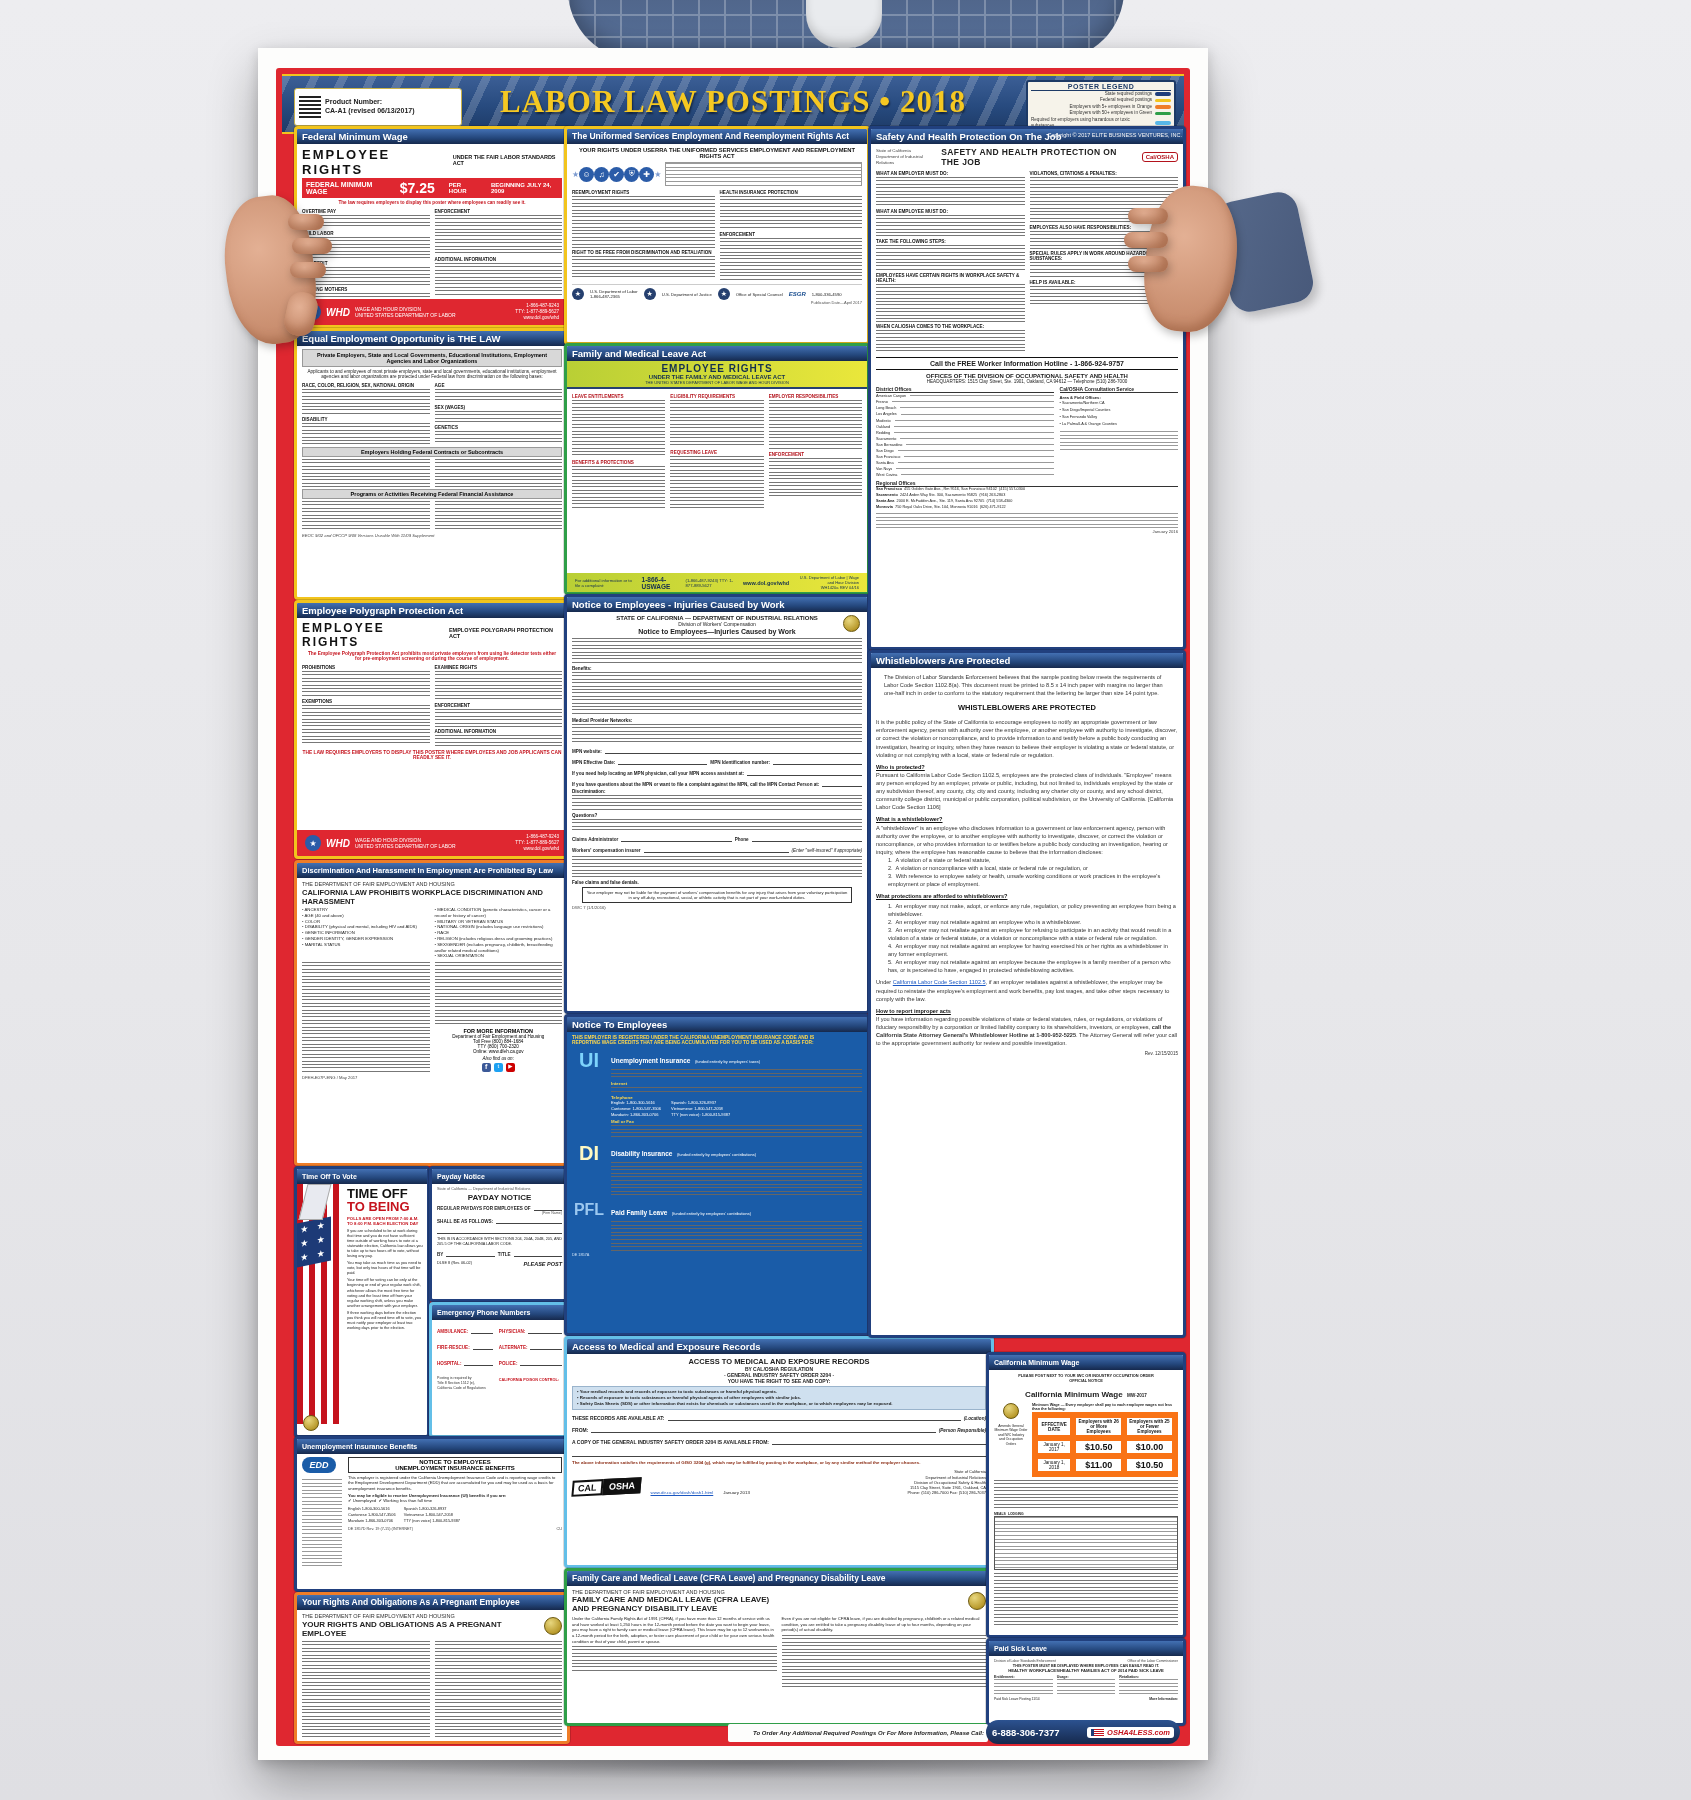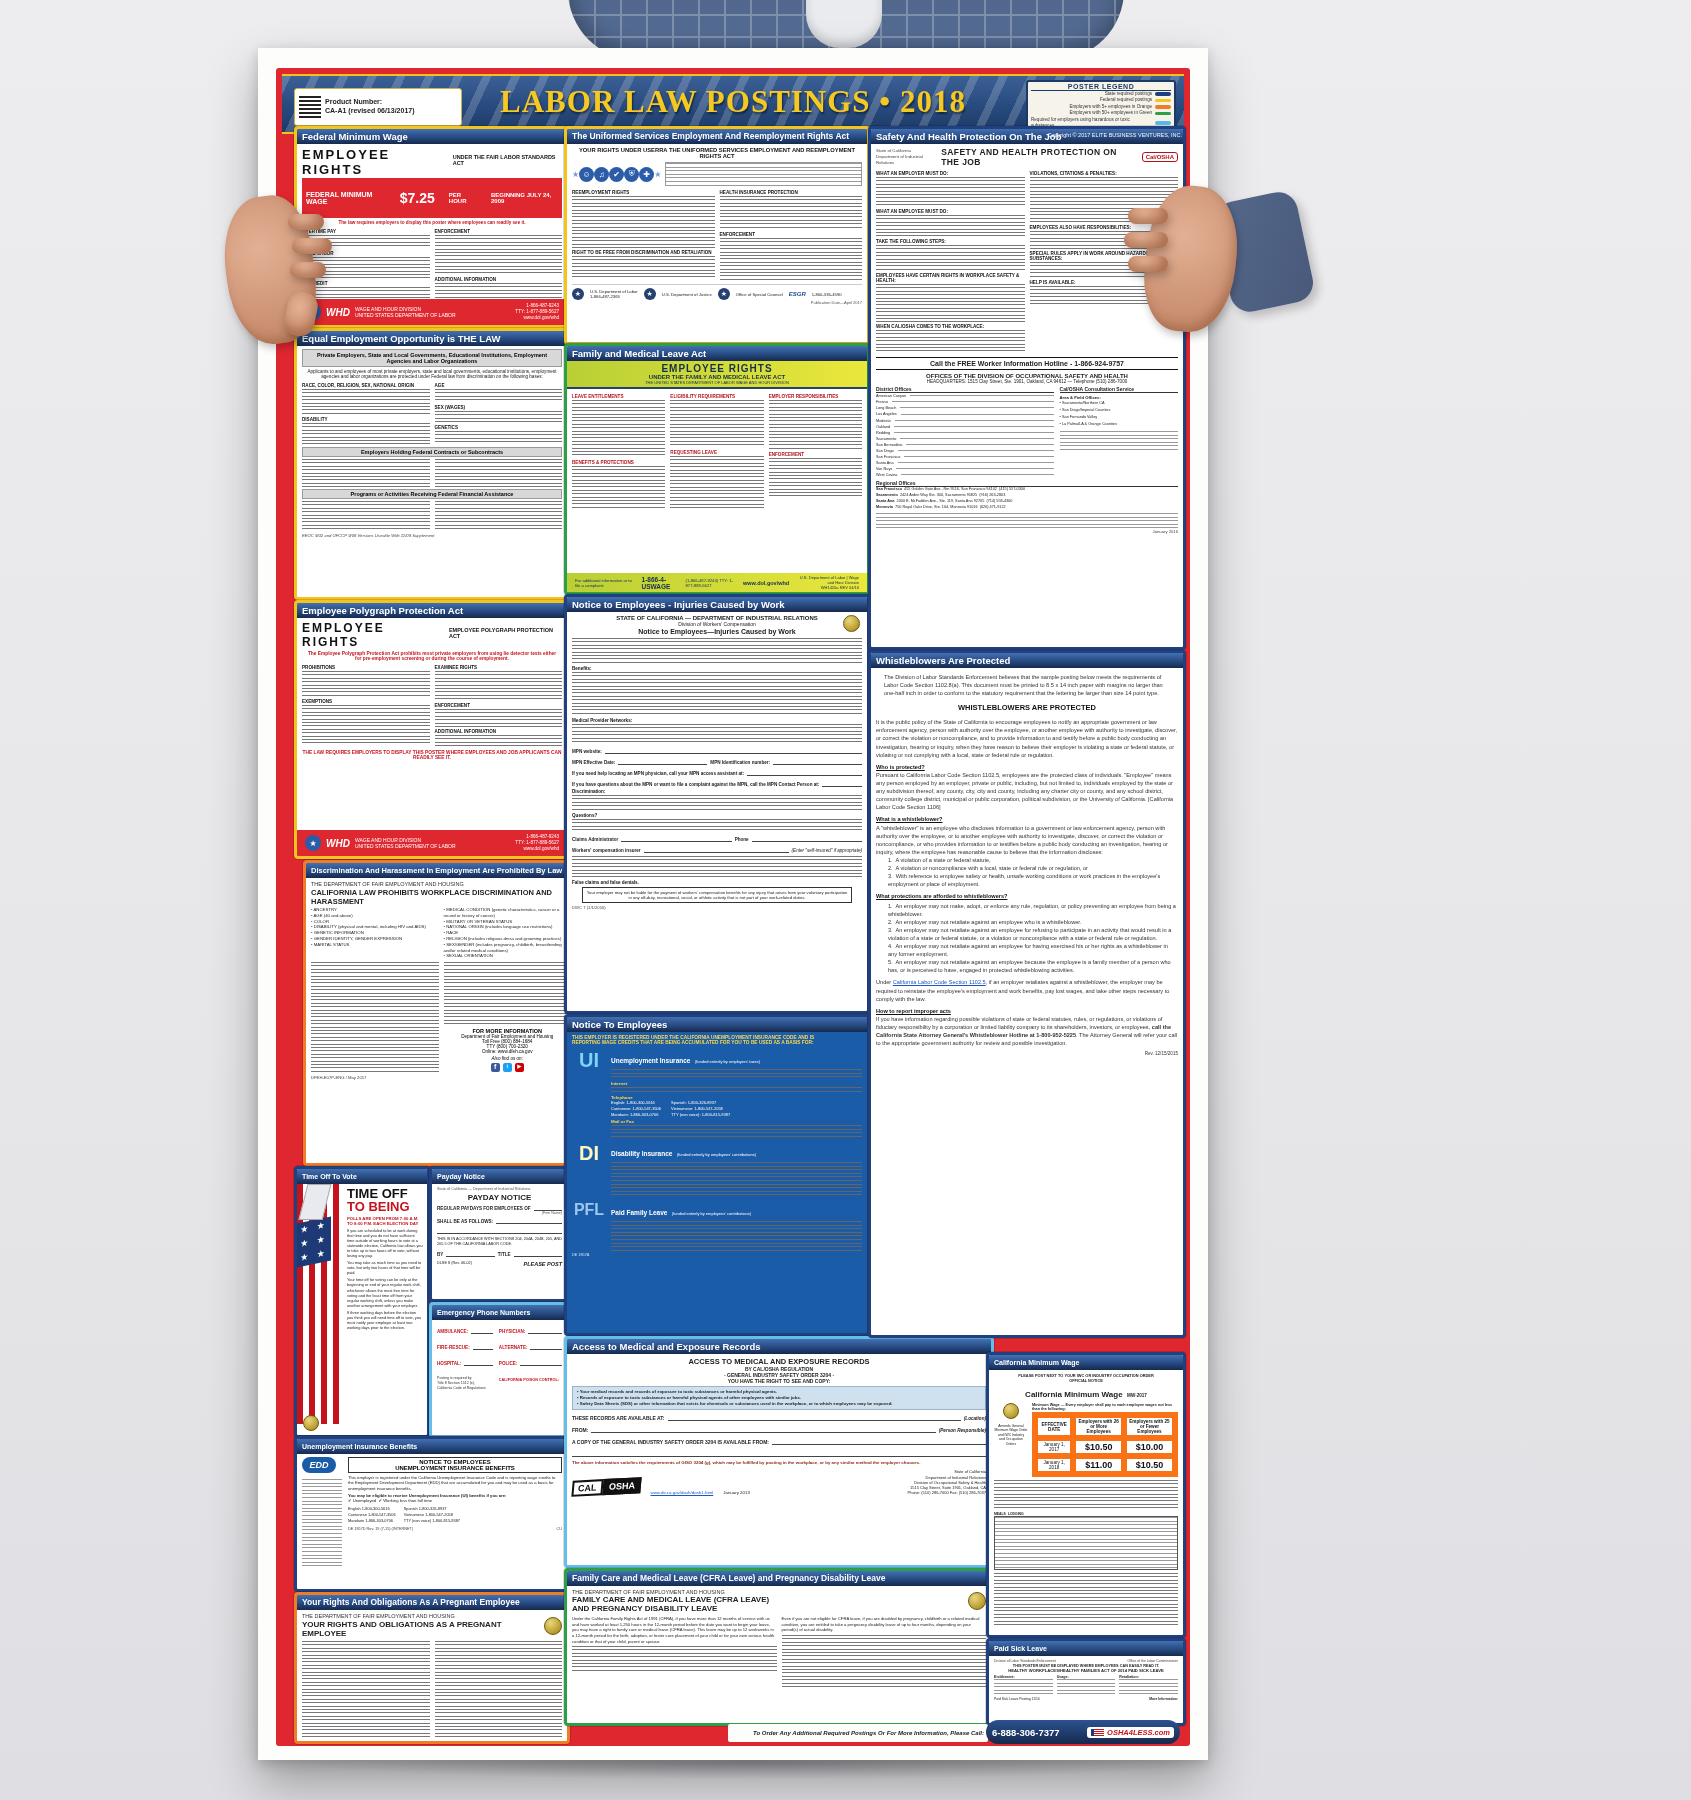--- a/index.html
+++ b/index.html
@@ -127,21 +127,21 @@
   </div>
   <div class="abs" id="copyright">Copyright © 2017 ELITE BUSINESS VENTURES, INC.</div>
 
   <div class="sec b-fed" style="left:36px;top:78px;width:270px;height:196px">
     <div class="sec-h">Federal Minimum Wage</div>
     <div class="pad">
       <div style="display:flex;align-items:baseline;gap:4px;">
         <span style="font-size:13px;font-weight:bold;letter-spacing:2px;color:#111">EMPLOYEE RIGHTS</span>
         <span style="font-size:5.5px;font-weight:bold;color:#111">UNDER THE FAIR LABOR STANDARDS ACT</span>
       </div>
-      <div class="redbar" style="display:flex;align-items:center;gap:14px;padding:12px 4px;margin-top:1px;">
+      <div class="redbar" style="display:flex;align-items:center;gap:14px;padding:2px 4px;margin-top:1px;">
         <span style="font-size:7px;font-weight:bold">FEDERAL MINIMUM WAGE</span>
         <span style="font-size:14px;font-weight:bold">$7.25</span>
         <span style="font-size:6px;font-weight:bold">PER HOUR</span>
         <span style="font-size:6px;font-weight:bold">BEGINNING JULY 24, 2009</span>
       </div>
       <div style="font-size:4.6px;font-weight:bold;color:#c5131d;text-align:center;margin:2px 0">The law requires employers to display this poster where employees can readily see it.</div>
       <div class="cols">
         <div>
           <div class="mh">OVERTIME PAY</div>
             <div class="sim" style="height:14px"></div>
@@ -230,21 +230,21 @@
       <div style="font-size:4.8px;font-weight:bold;color:#c5131d;text-align:center;margin-top:3px">THE LAW REQUIRES EMPLOYERS TO DISPLAY THIS POSTER WHERE EMPLOYEES AND JOB APPLICANTS CAN READILY SEE IT.</div>
     </div>
     <div class="redbar abs" style="left:0;right:0;bottom:0;height:26px;display:flex;align-items:center;gap:5px;padding:0 8px">
       <span class="ic-circ" style="width:16px;height:16px;font-size:8px">★</span>
       <span style="font-size:10px;font-weight:bold;font-style:italic">WHD</span>
       <span style="font-size:5px;line-height:1.3"><span>WAGE AND HOUR DIVISION</span><br><span>UNITED STATES DEPARTMENT OF LABOR</span></span>
       <span style="margin-left:auto;font-size:4.6px;text-align:right;line-height:1.3"><span>1-866-487-9243</span><br><span>TTY: 1-877-889-5627</span><br><span>www.dol.gov/whd</span></span>
     </div>
   </div>
 
-  <div class="sec b-or" style="left:45px;top:812px;width:270px;height:300px">
+  <div class="sec b-or" style="left:36px;top:812px;width:270px;height:300px">
     <div class="sec-h" style="font-size:7.5px">Discrimination And Harassment In Employment Are Prohibited By Law</div>
     <div class="pad">
       <div style="font-size:5.5px;color:#333">THE DEPARTMENT OF FAIR EMPLOYMENT AND HOUSING</div>
       <div style="font-size:7.5px;font-weight:bold;color:#222;margin:1px 0">CALIFORNIA LAW PROHIBITS WORKPLACE DISCRIMINATION AND HARASSMENT</div>
       <div class="cols" style="font-size:4.3px;color:#222;line-height:1.35">
         <div>
           <div>• <span>ANCESTRY</span></div>
           <div>• <span>AGE (40 and above)</span></div>
           <div>• <span>COLOR</span></div>
           <div>• <span>DISABILITY (physical and mental, including HIV and AIDS)</span></div>

